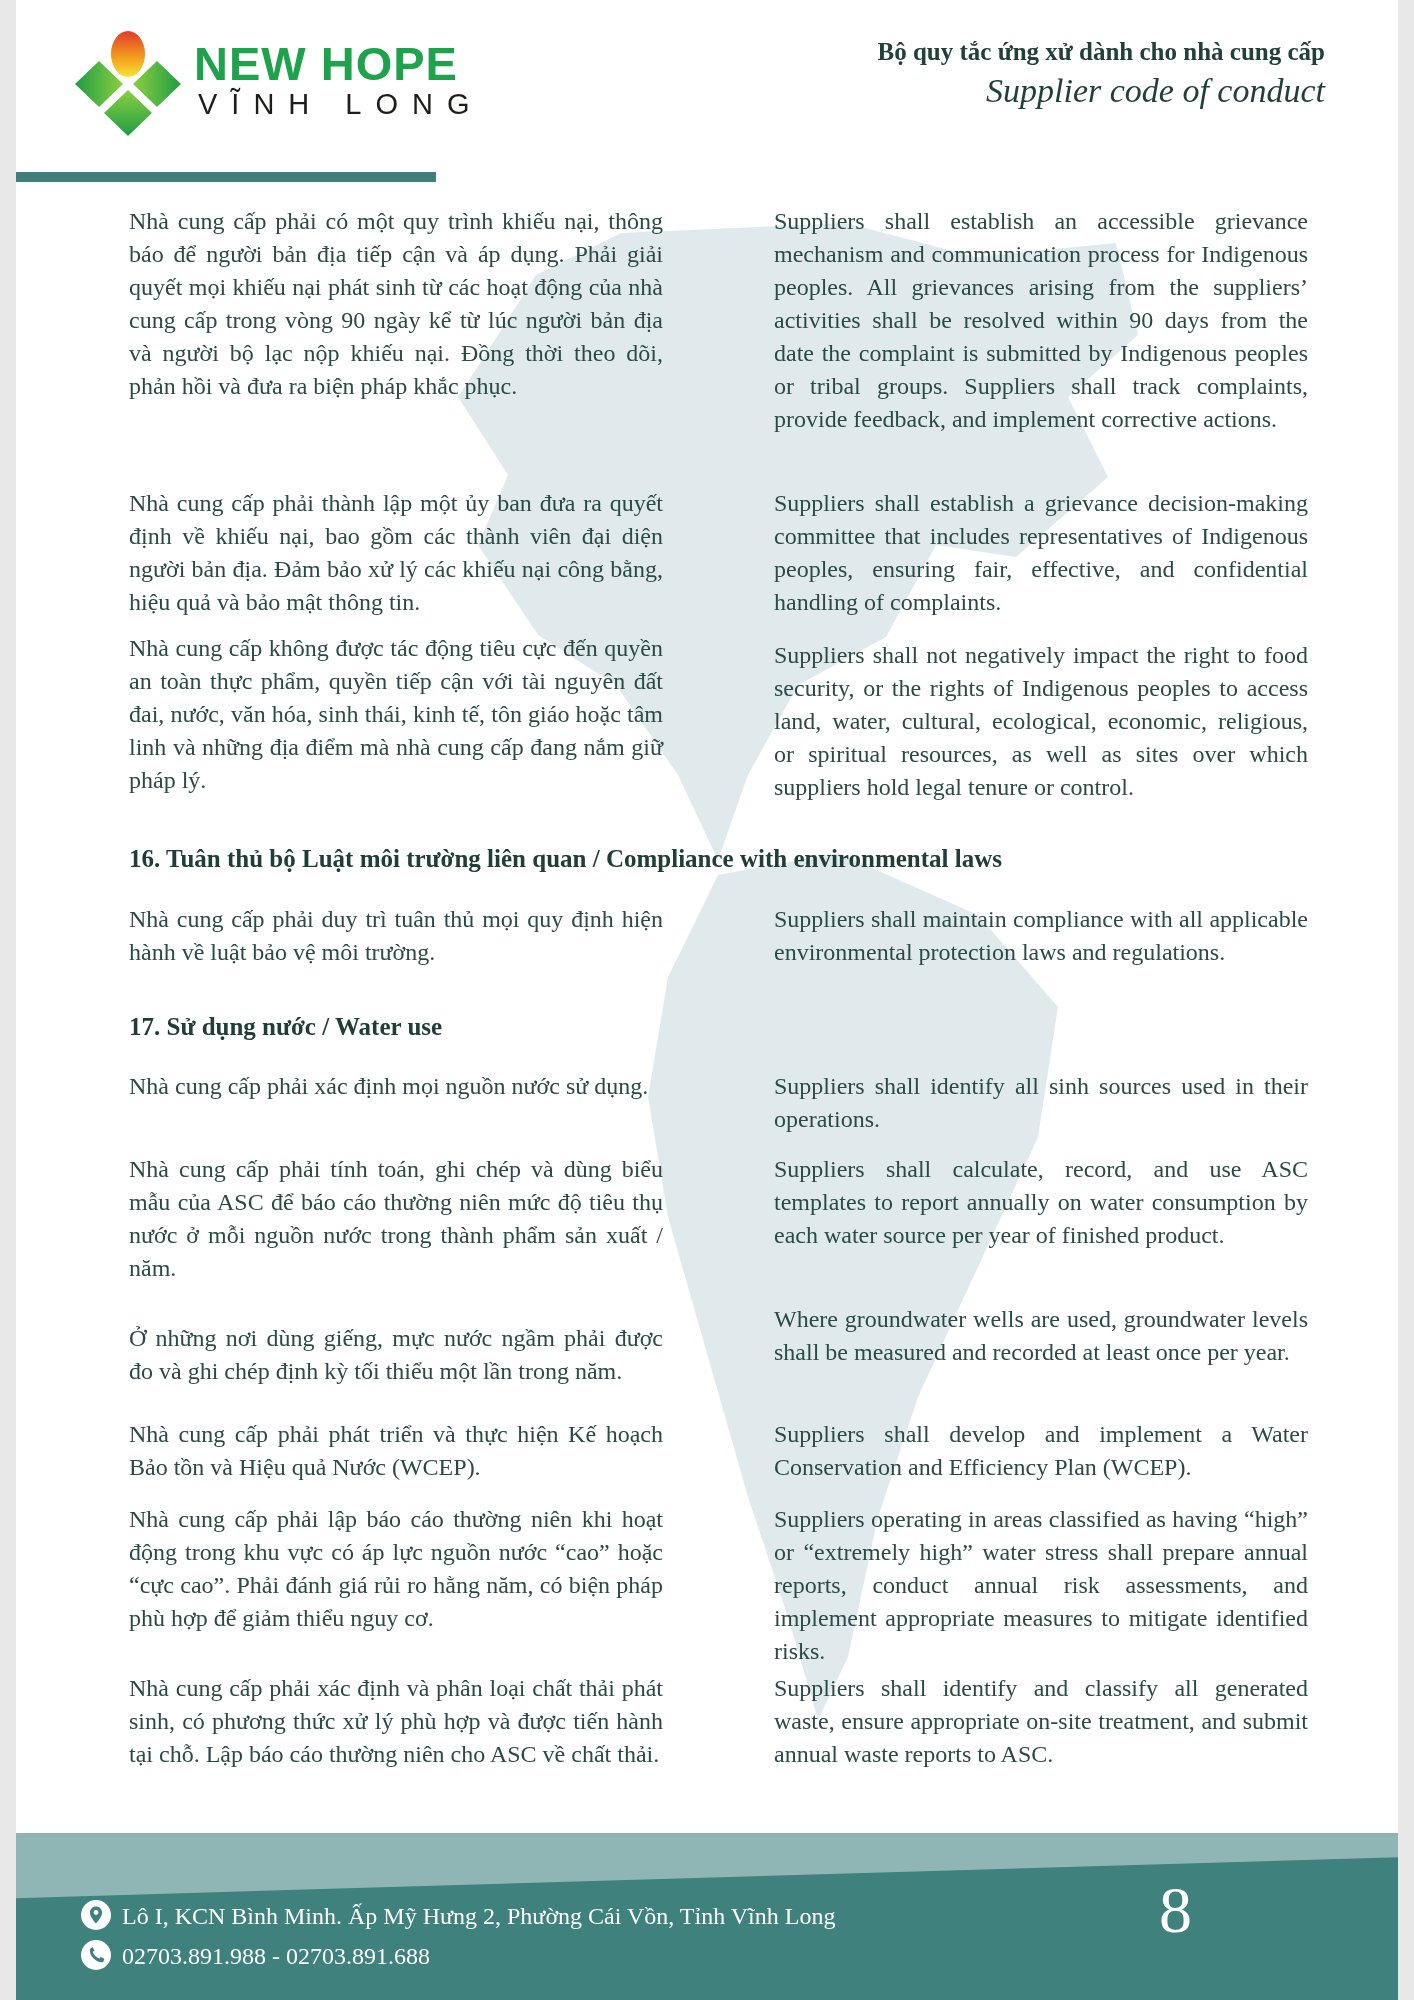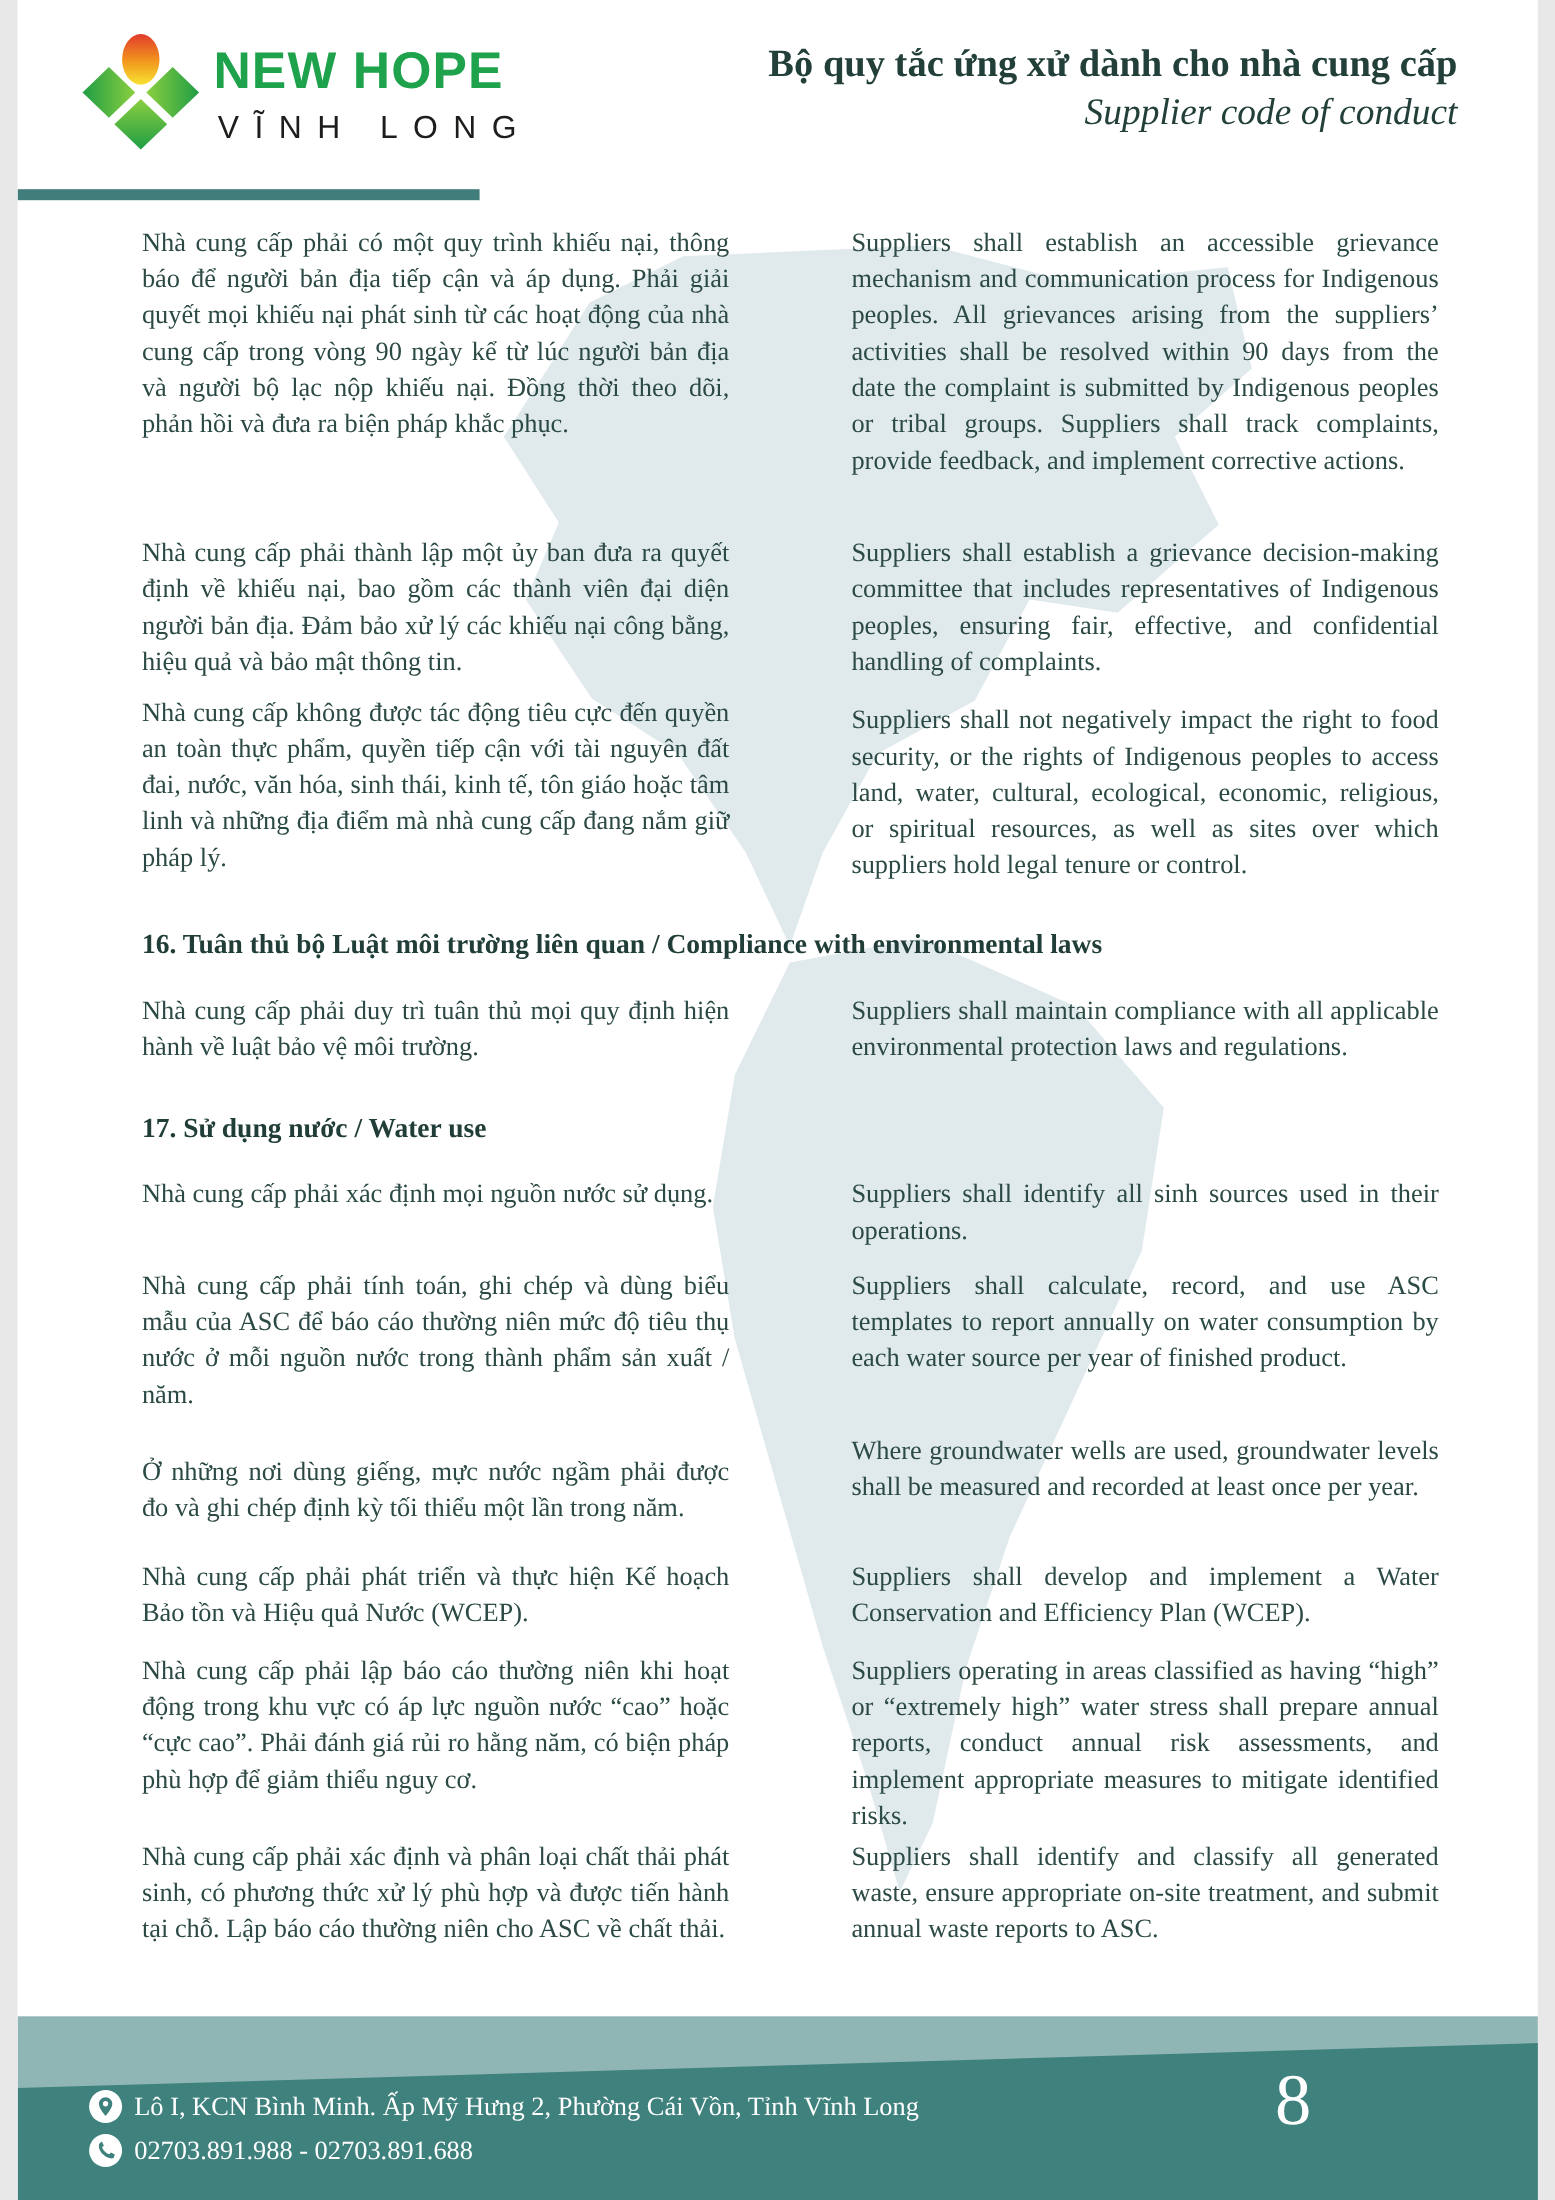--- a/index.html
+++ b/index.html
@@ -11,26 +11,26 @@
   
   .map-watermark { position:absolute; left:400px; top:215px; width:740px; height:1545px; z-index:0; }
   
   .logo-icon { position:absolute; left:55px; top:24px; width:114px; height:116px; z-index:2; }
   .brand-name {
     position:absolute; left:178px; top:36px; z-index:2;
     font-family:"Liberation Sans", sans-serif; font-weight:bold;
     font-size:47px; letter-spacing:1px; color:#1ea24c; white-space:nowrap;
   }
   .brand-region {
-    position:absolute; left:182px; top:100px; z-index:2;
+    position:absolute; left:182px; top:88px; z-index:2;
     font-family:"Liberation Sans", sans-serif; font-weight:300;
     font-size:29px; letter-spacing:14px; color:#1d1d1b; white-space:nowrap;
   }
   .doc-title { position:absolute; right:73px; top:38px; text-align:right; z-index:2; color:#223f3a; }
-  .doc-title-vi { font-size:35px; font-weight:bold; white-space:nowrap; }
+  .doc-title-vi { font-size:25px; font-weight:bold; white-space:nowrap; }
   .doc-title-en { font-size:34px; font-style:italic; margin-top:6px; white-space:nowrap; }
   .divider-bar { position:absolute; left:0; top:172px; width:420px; height:10px; background:#417e7b; z-index:2; }
   
   .para { position:absolute; margin:0; width:534px; font-size:24px; line-height:33px;
           text-align:justify; z-index:1; }
   .para.vi { left:113px; }
   .para.en { left:758px; }
   .sec-heading { position:absolute; left:113px; width:1190px; margin:0;
           font-size:25px; font-weight:bold; color:#203d38; z-index:1; white-space:nowrap; }
   

